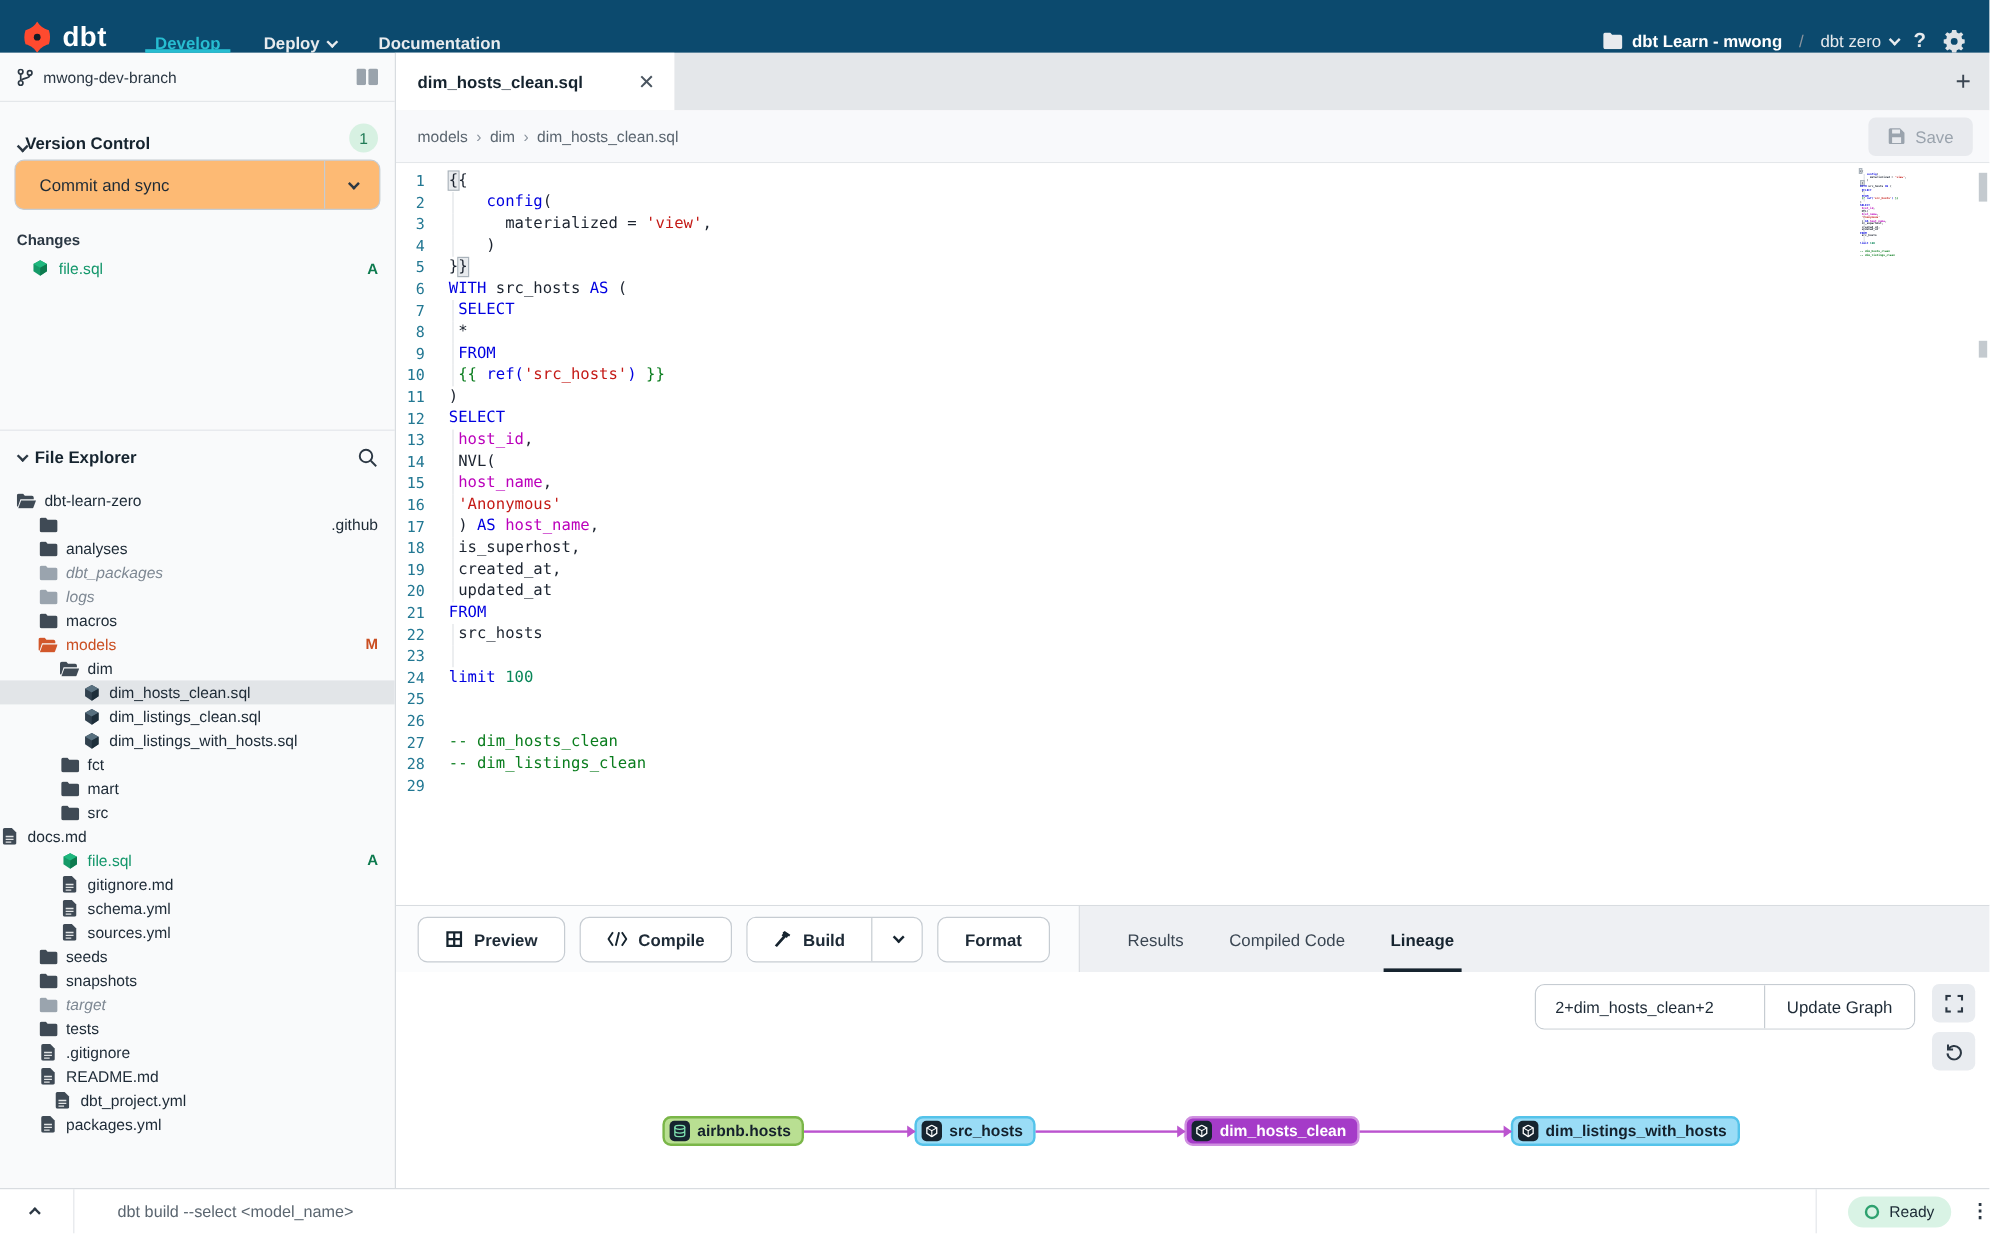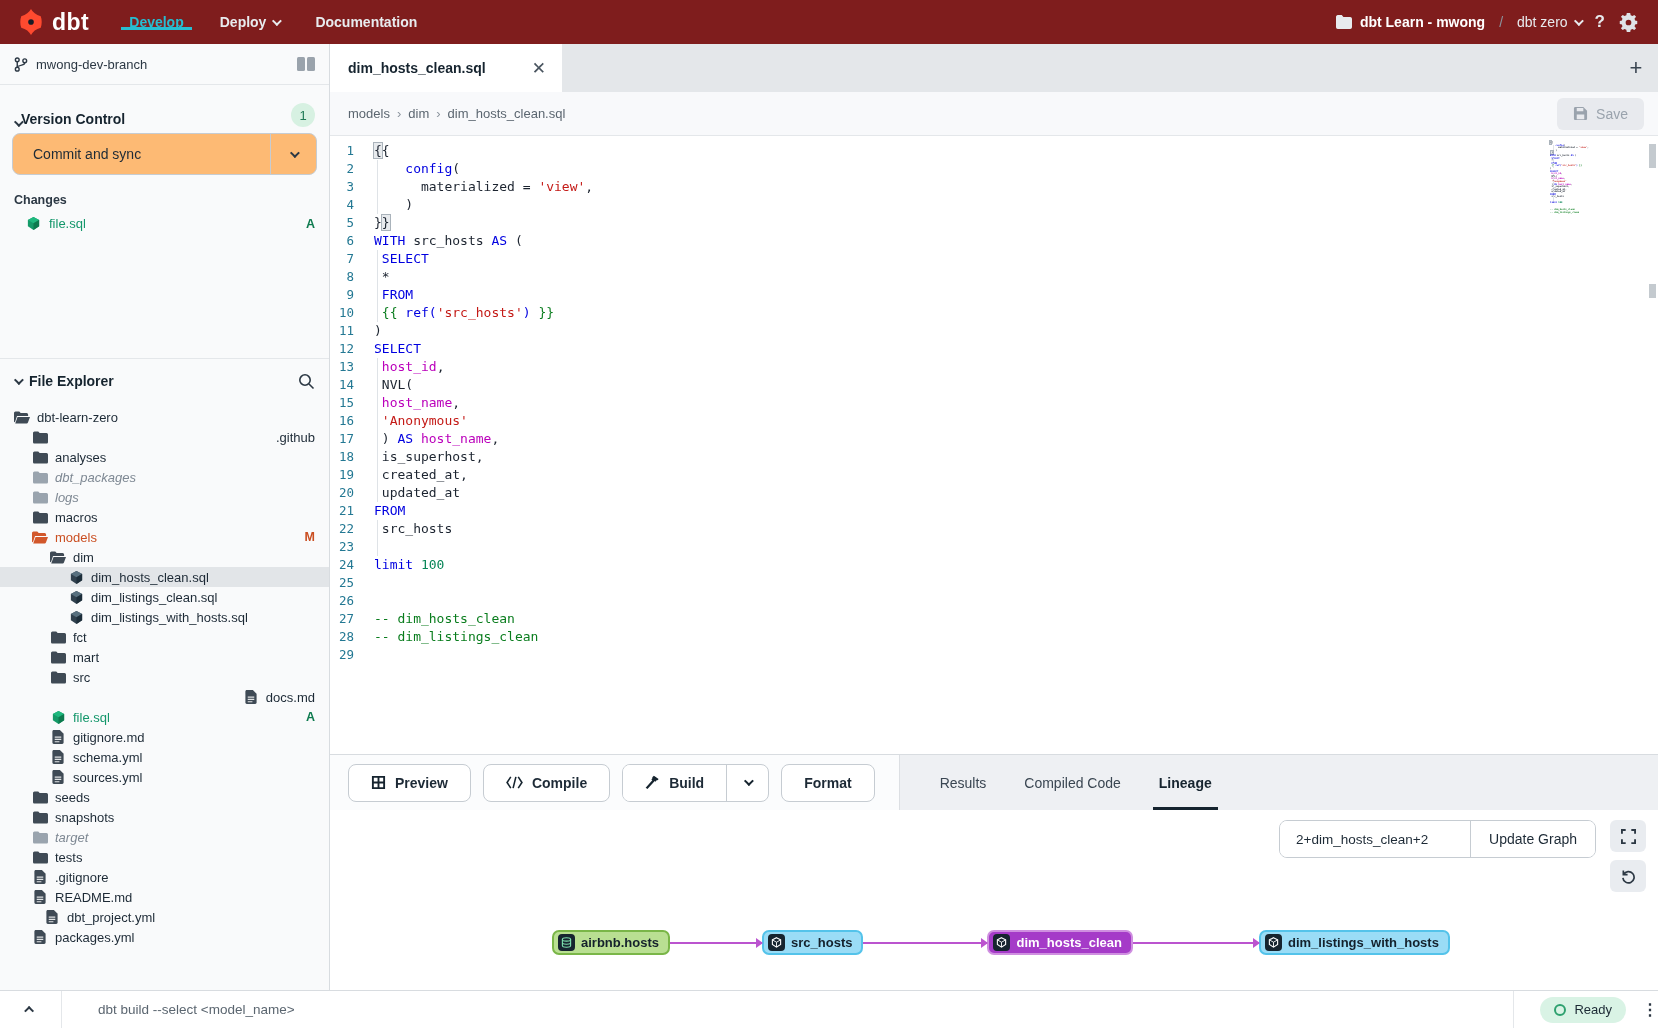--- a/index.html
+++ b/index.html
@@ -1,20 +1,20 @@
 <!DOCTYPE html>
 <html><head>
 <meta charset="utf-8">
 <style>
   * { margin:0; padding:0; box-sizing:border-box; }
   html,body { width:1658px; height:1028px; overflow:hidden; background:#fff;
     font-family:"Liberation Sans", sans-serif; color:#16242f; }
 
   
-  .topbar { height:44px; background:#7f1d1d; display:flex; align-items:center; }
+  .topbar { height:44px; background:#0c4a6e; display:flex; align-items:flex-end; }
   .brand { display:flex; align-items:center; gap:8px; padding:0 26px 0 18px; }
   .brand .logo-glyph { width:26px; height:26px; }
   .brand .logo-text { color:#fff; font-weight:bold; font-size:23px; letter-spacing:.5px; }
   .topnav { display:flex; align-items:stretch; gap:8px; }
   .topnav .nav-item { display:flex; align-items:center; gap:6px; padding:0 14px; color:#e8ebee;
      font-size:14px; font-weight:bold; position:relative; cursor:pointer; }
   .topnav .nav-item.active { color:#27bdd1; }
   .topnav .nav-item.active::after { content:""; position:absolute; left:6px; right:6px; bottom:0;
      height:3px; background:#27bdd1; }
   .top-right { margin-left:auto; display:flex; align-items:center; gap:14px; padding-right:20px;
@@ -353,21 +353,21 @@
             <span class="tlabel">mart</span>
           </div>
           <div class="trow" style="padding-left: 50px;">
             <span class="ticon">
               <svg width="15" height="13" viewBox="0 0 16 13">
                 <path fill="#3f4a55" d="M0 1.8C0 .8.7 0 1.6 0h4l1.5 1.8h7.3c.9 0 1.6.8 1.6 1.8v7.6c0 1-.7 1.8-1.6 1.8H1.6C.7 13 0 12.2 0 11.2V1.8z"></path>
               </svg>
             </span>
             <span class="tlabel">src</span>
           </div>
-          <div class="trow" style=" justify-content: flex-end;">
+          <div class="trow" style="">
             <span class="ticon">
               <svg width="12" height="14" viewBox="0 0 12 15">
                 <path fill="#3f4a55" d="M0 1.5C0 .7.7 0 1.5 0H8l4 4v9.5c0 .8-.7 1.5-1.5 1.5h-9A1.5 1.5 0 010 13.5v-12z"></path>
                 <path fill="#fff" d="M2.5 7h7v1.2h-7zM2.5 9.5h7v1.2h-7zM2.5 12h5v1.2h-5z" opacity=".85"></path>
               </svg>
             </span>
             <span class="tlabel">docs.md</span>
           </div>
           <div class="trow green" style="padding-left: 50px;">
             <span class="ticon">

